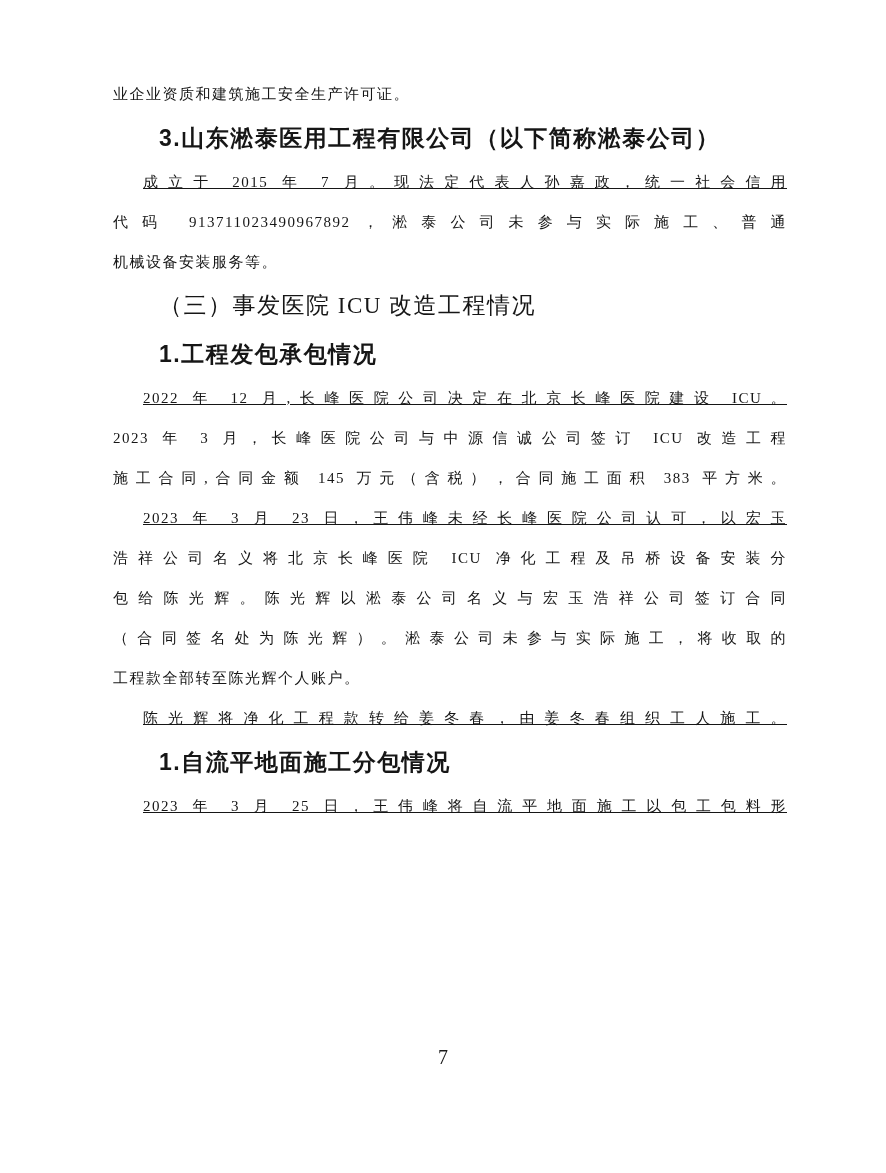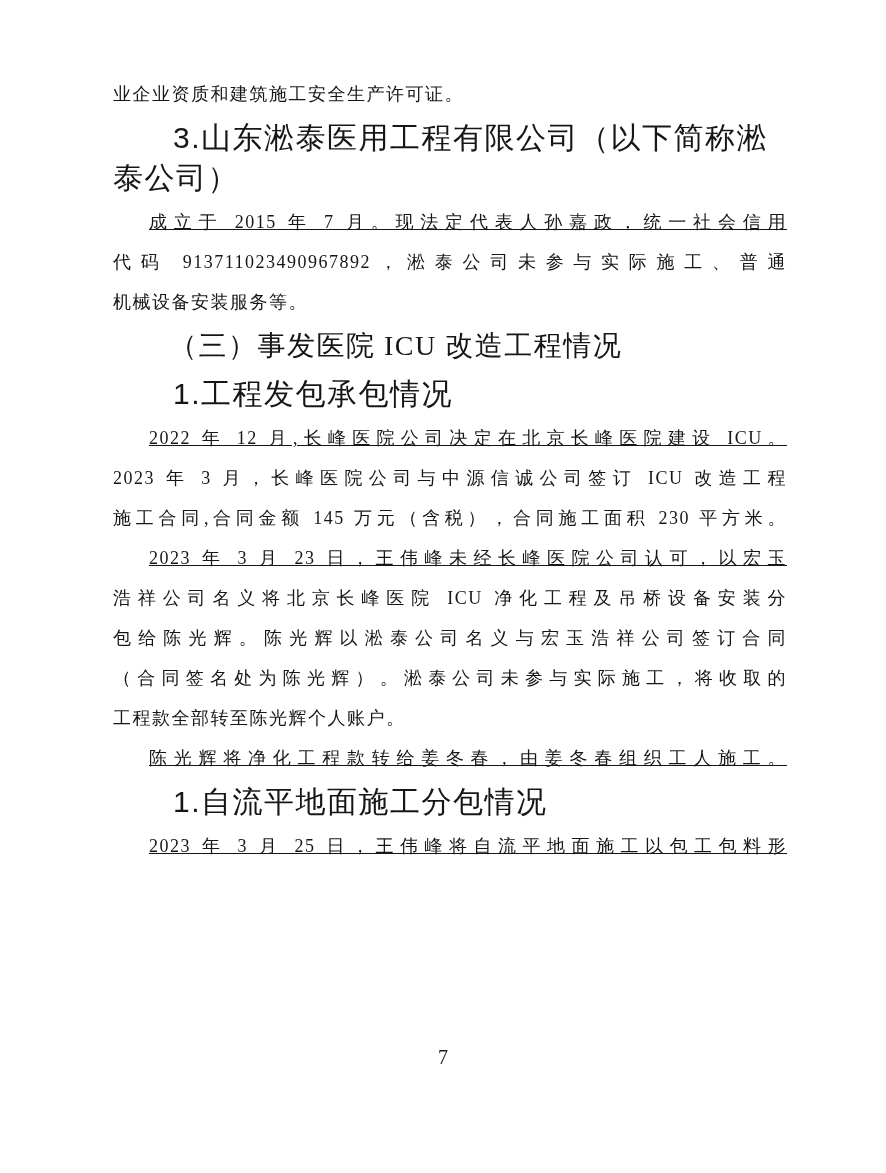--- a/index.html
+++ b/index.html
@@ -13,44 +13,44 @@
     font-family: "Liberation Serif", "DejaVu Serif", serif;
     overflow: hidden;
   }
   .content {
     position: absolute;
     left: 113px;
     right: 99px;
     top: 74px;
   }
   .ln {
-    font-size: 18px;
+    font-size: 15px;
     line-height: 40px;
     letter-spacing: 1.5px;
     text-align: justify;
     text-align-last: justify;
     -moz-text-align-last: justify;
     white-space: normal;
   }
   .ln-left {
     text-align-last: left;
     -moz-text-align-last: left;
   }
   .ln-indent { text-indent: 2em; text-decoration: underline; }
   .h-bold {
-    font-size: 30px;
+    font-size: 23px;
     line-height: 40px;
     letter-spacing: 1.5px;
-    font-weight: normal;
+    font-weight: bold;
     text-indent: 2em;
     padding: 4px 0;
     font-family: "Liberation Sans", "DejaVu Sans", sans-serif;
   }
   .h-kai {
-    font-size: 28px;
+    font-size: 23px;
     line-height: 40px;
     letter-spacing: 1.5px;
     font-weight: normal;
     text-indent: 2em;
     padding: 4px 0;
   }
   .page-num {
     position: absolute;
     left: 0;
     right: 0;
@@ -74,21 +74,21 @@
     <div class="ln ln-indent">成立于 2015 年 7 月。现法定代表人孙嘉政，统一社会信用</div>
     <div class="ln">代码 913711023490967892，淞泰公司未参与实际施工、普通</div>
     <div class="ln ln-left">机械设备安装服务等。</div>
 
     <div class="h-kai">（三）事发医院 ICU 改造工程情况</div>
 
     <div class="h-bold">1.工程发包承包情况</div>
 
     <div class="ln ln-indent">2022 年 12 月,长峰医院公司决定在北京长峰医院建设 ICU。</div>
     <div class="ln">2023 年 3 月，长峰医院公司与中源信诚公司签订 ICU 改造工程</div>
-    <div class="ln">施工合同,合同金额 145 万元（含税），合同施工面积 230 平方米。</div>
+    <div class="ln">施工合同,合同金额 145 万元（含税），合同施工面积 383 平方米。</div>
 
 
     <div class="ln ln-indent">2023 年 3 月 23 日，王伟峰未经长峰医院公司认可，以宏玉</div>
     <div class="ln">浩祥公司名义将北京长峰医院 ICU 净化工程及吊桥设备安装分</div>
     <div class="ln">包给陈光辉。陈光辉以淞泰公司名义与宏玉浩祥公司签订合同</div>
     <div class="ln">（合同签名处为陈光辉）。淞泰公司未参与实际施工，将收取的</div>
     <div class="ln ln-left">工程款全部转至陈光辉个人账户。</div>
 
     <div class="ln ln-indent">陈光辉将净化工程款转给姜冬春，由姜冬春组织工人施工。</div>
 

